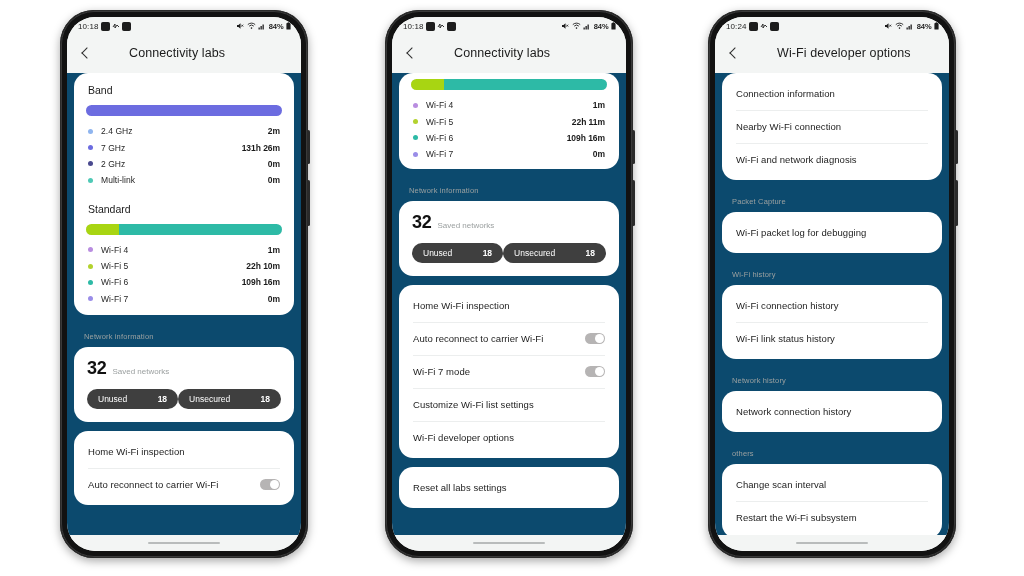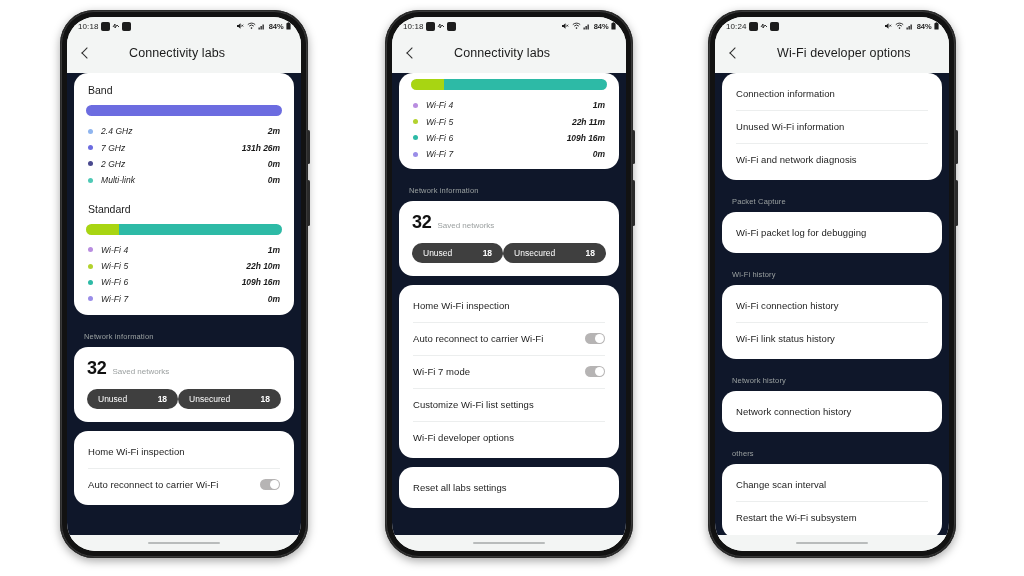--- a/index.html
+++ b/index.html
@@ -121,21 +121,21 @@
     font-weight: 400;
     letter-spacing: 0.1px;
     white-space: nowrap;
     margin-left: 28px;
   }
 
   
   .content {
     flex: 1 1 auto;
     overflow: hidden;
-    background: #0f172a;
+    background: #0c4a6e;
     display: flex;
     flex-direction: column;
   }
 
   .card {
     background: #ffffff;
     border-radius: 14px;
     margin: 0 7px;
     padding: 0;
   }
@@ -158,21 +158,21 @@
   }
   .bar {
     height: 11px;
     border-radius: 6px;
     overflow: hidden;
     display: flex;
     background: #e9eaea;
   }
   .bar-seg { height: 100%; }
 
-  .legend { margin-top: 7px; font-style: italic; }
+  .legend { margin-top: 7px; }
   .legend-row {
     display: flex;
     align-items: center;
     padding: 3.2px 2px;
     font-size: 8.5px;
     color: #1f1f1f;
   }
   .dot {
     width: 5px; height: 5px;
     border-radius: 50%;
@@ -644,21 +644,21 @@
       <div class="appbar-title">Wi-Fi developer options</div>
     </div>
 
     <div class="content">
 
       <div class="card" style="padding:4px 0;">
         <div class="list-row">
           <span class="row-label">Connection information</span>
         </div>
         <div class="list-row">
-          <span class="row-label">Unused Wi-Fi information</span>
+          <span class="row-label">Nearby Wi-Fi connection</span>
         </div>
         <div class="list-row">
           <span class="row-label">Wi-Fi and network diagnosis</span>
         </div>
       </div>
 
       <div class="section-header">Packet Capture</div>
       <div class="card" style="padding:4px 0;">
         <div class="list-row">
           <span class="row-label">Wi-Fi packet log for debugging</span>

